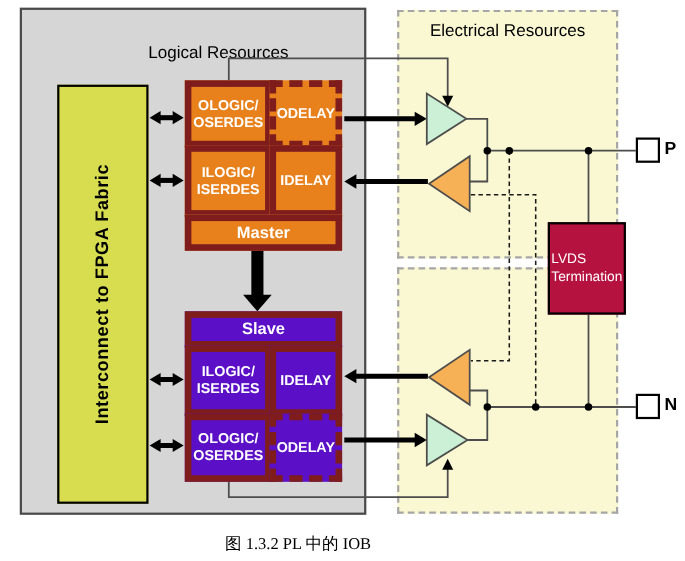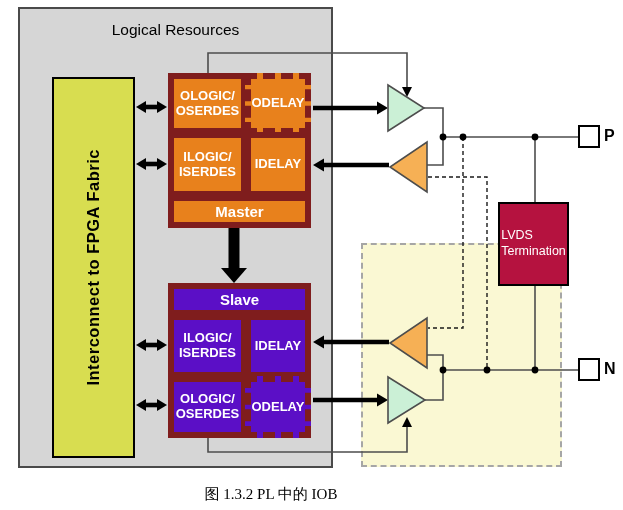--- a/index.html
+++ b/index.html
@@ -54,21 +54,24 @@
   svg .buf-green{fill:var(--c-buffer_green);stroke:#4d4d4d;stroke-width:1.6px;}
   svg .buf-orange{fill:var(--c-buffer_orange);stroke:#4d4d4d;stroke-width:1.6px;}
   svg .dot{fill:#000;}
 </style>
 </head>
 <body>
 
 <div class="canvas">
 
   <div class="abs z1 logical-box">
-    <div class="section-title" style="top:12px;">Logical Resources</div>
+    <div class="section-title" style="top:31px;margin-left:23px;">Logical Resources</div>
+  </div>
+  <div class="abs z1 elec-box elec-top">
+    <div class="section-title" style="top:9px;">Electrical Resources</div>
   </div>
   <div class="abs z1 elec-box elec-bottom"></div>
 
   <svg class="abs z5" style="left:0;top:0;" width="623" height="510" viewBox="0 0 623 510">
 
     <polyline class="wire" points="208,73 208,53 407,53 407,88"></polyline>
     <polygon class="head" points="402,87 412,87 407,97"></polygon>
     <polyline class="wire" points="208,437 208,452 407,452 407,426"></polyline>
     <polygon class="head" points="402,427 412,427 407,417"></polygon>
 

